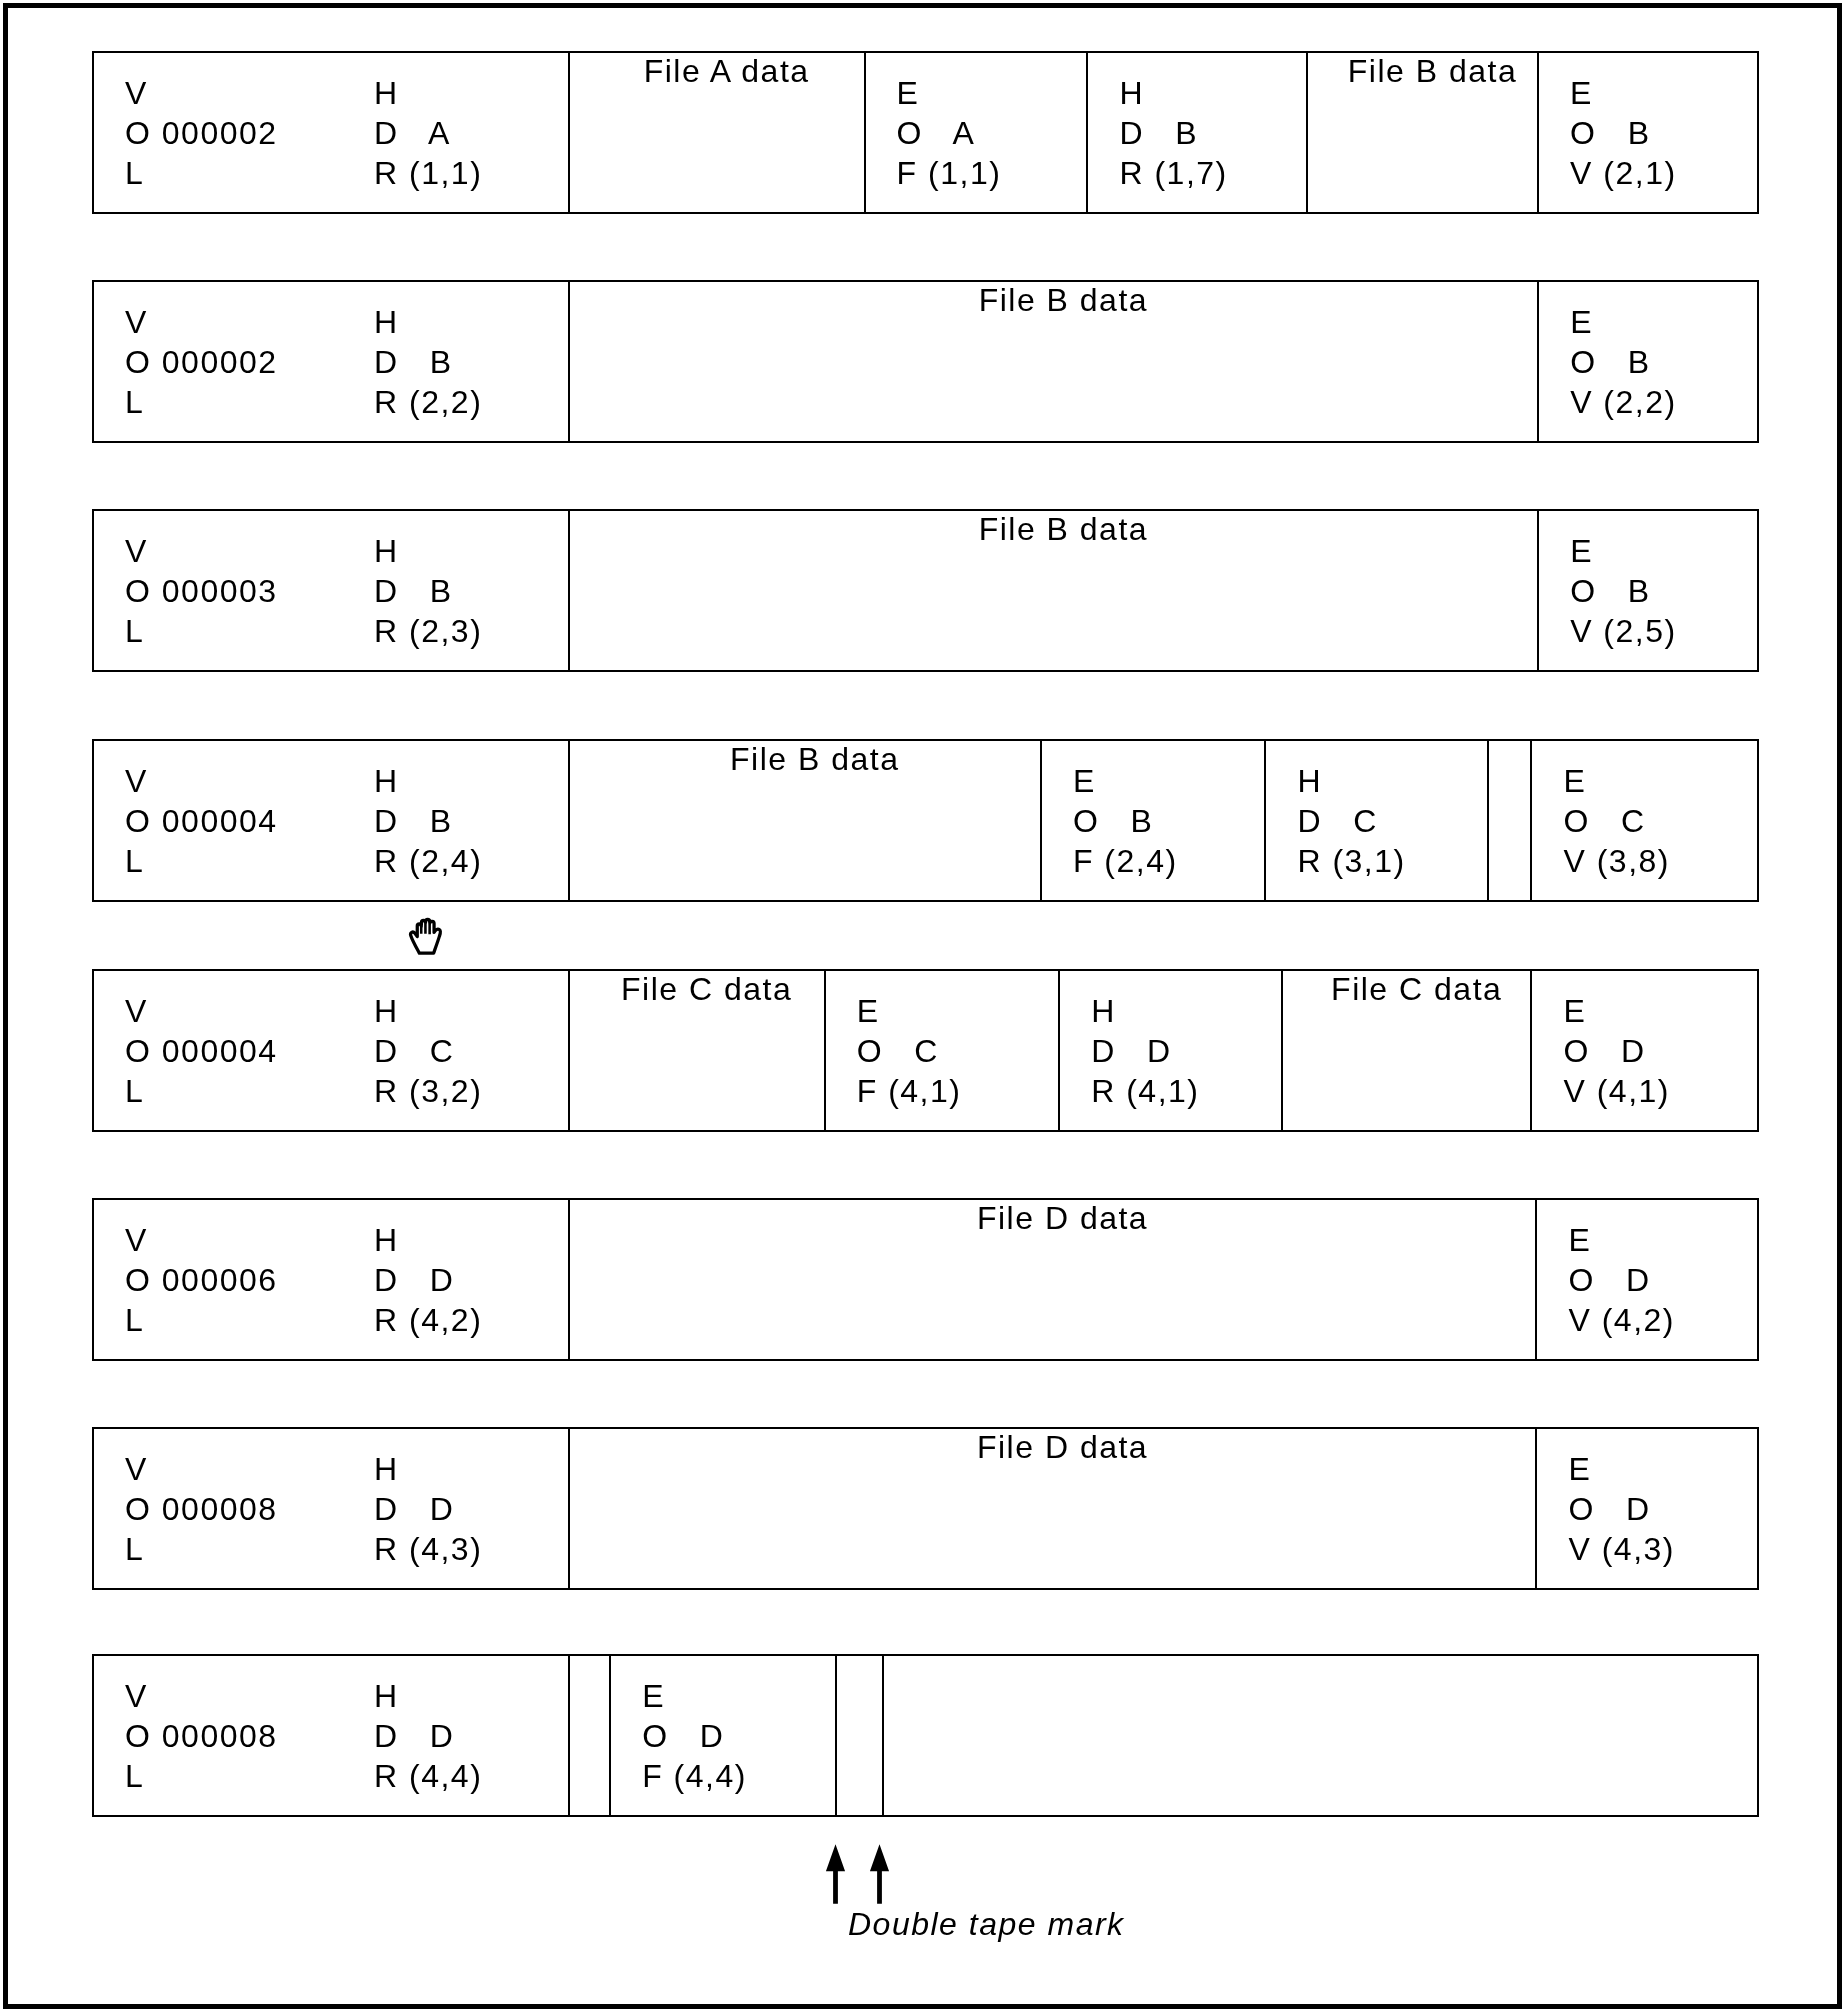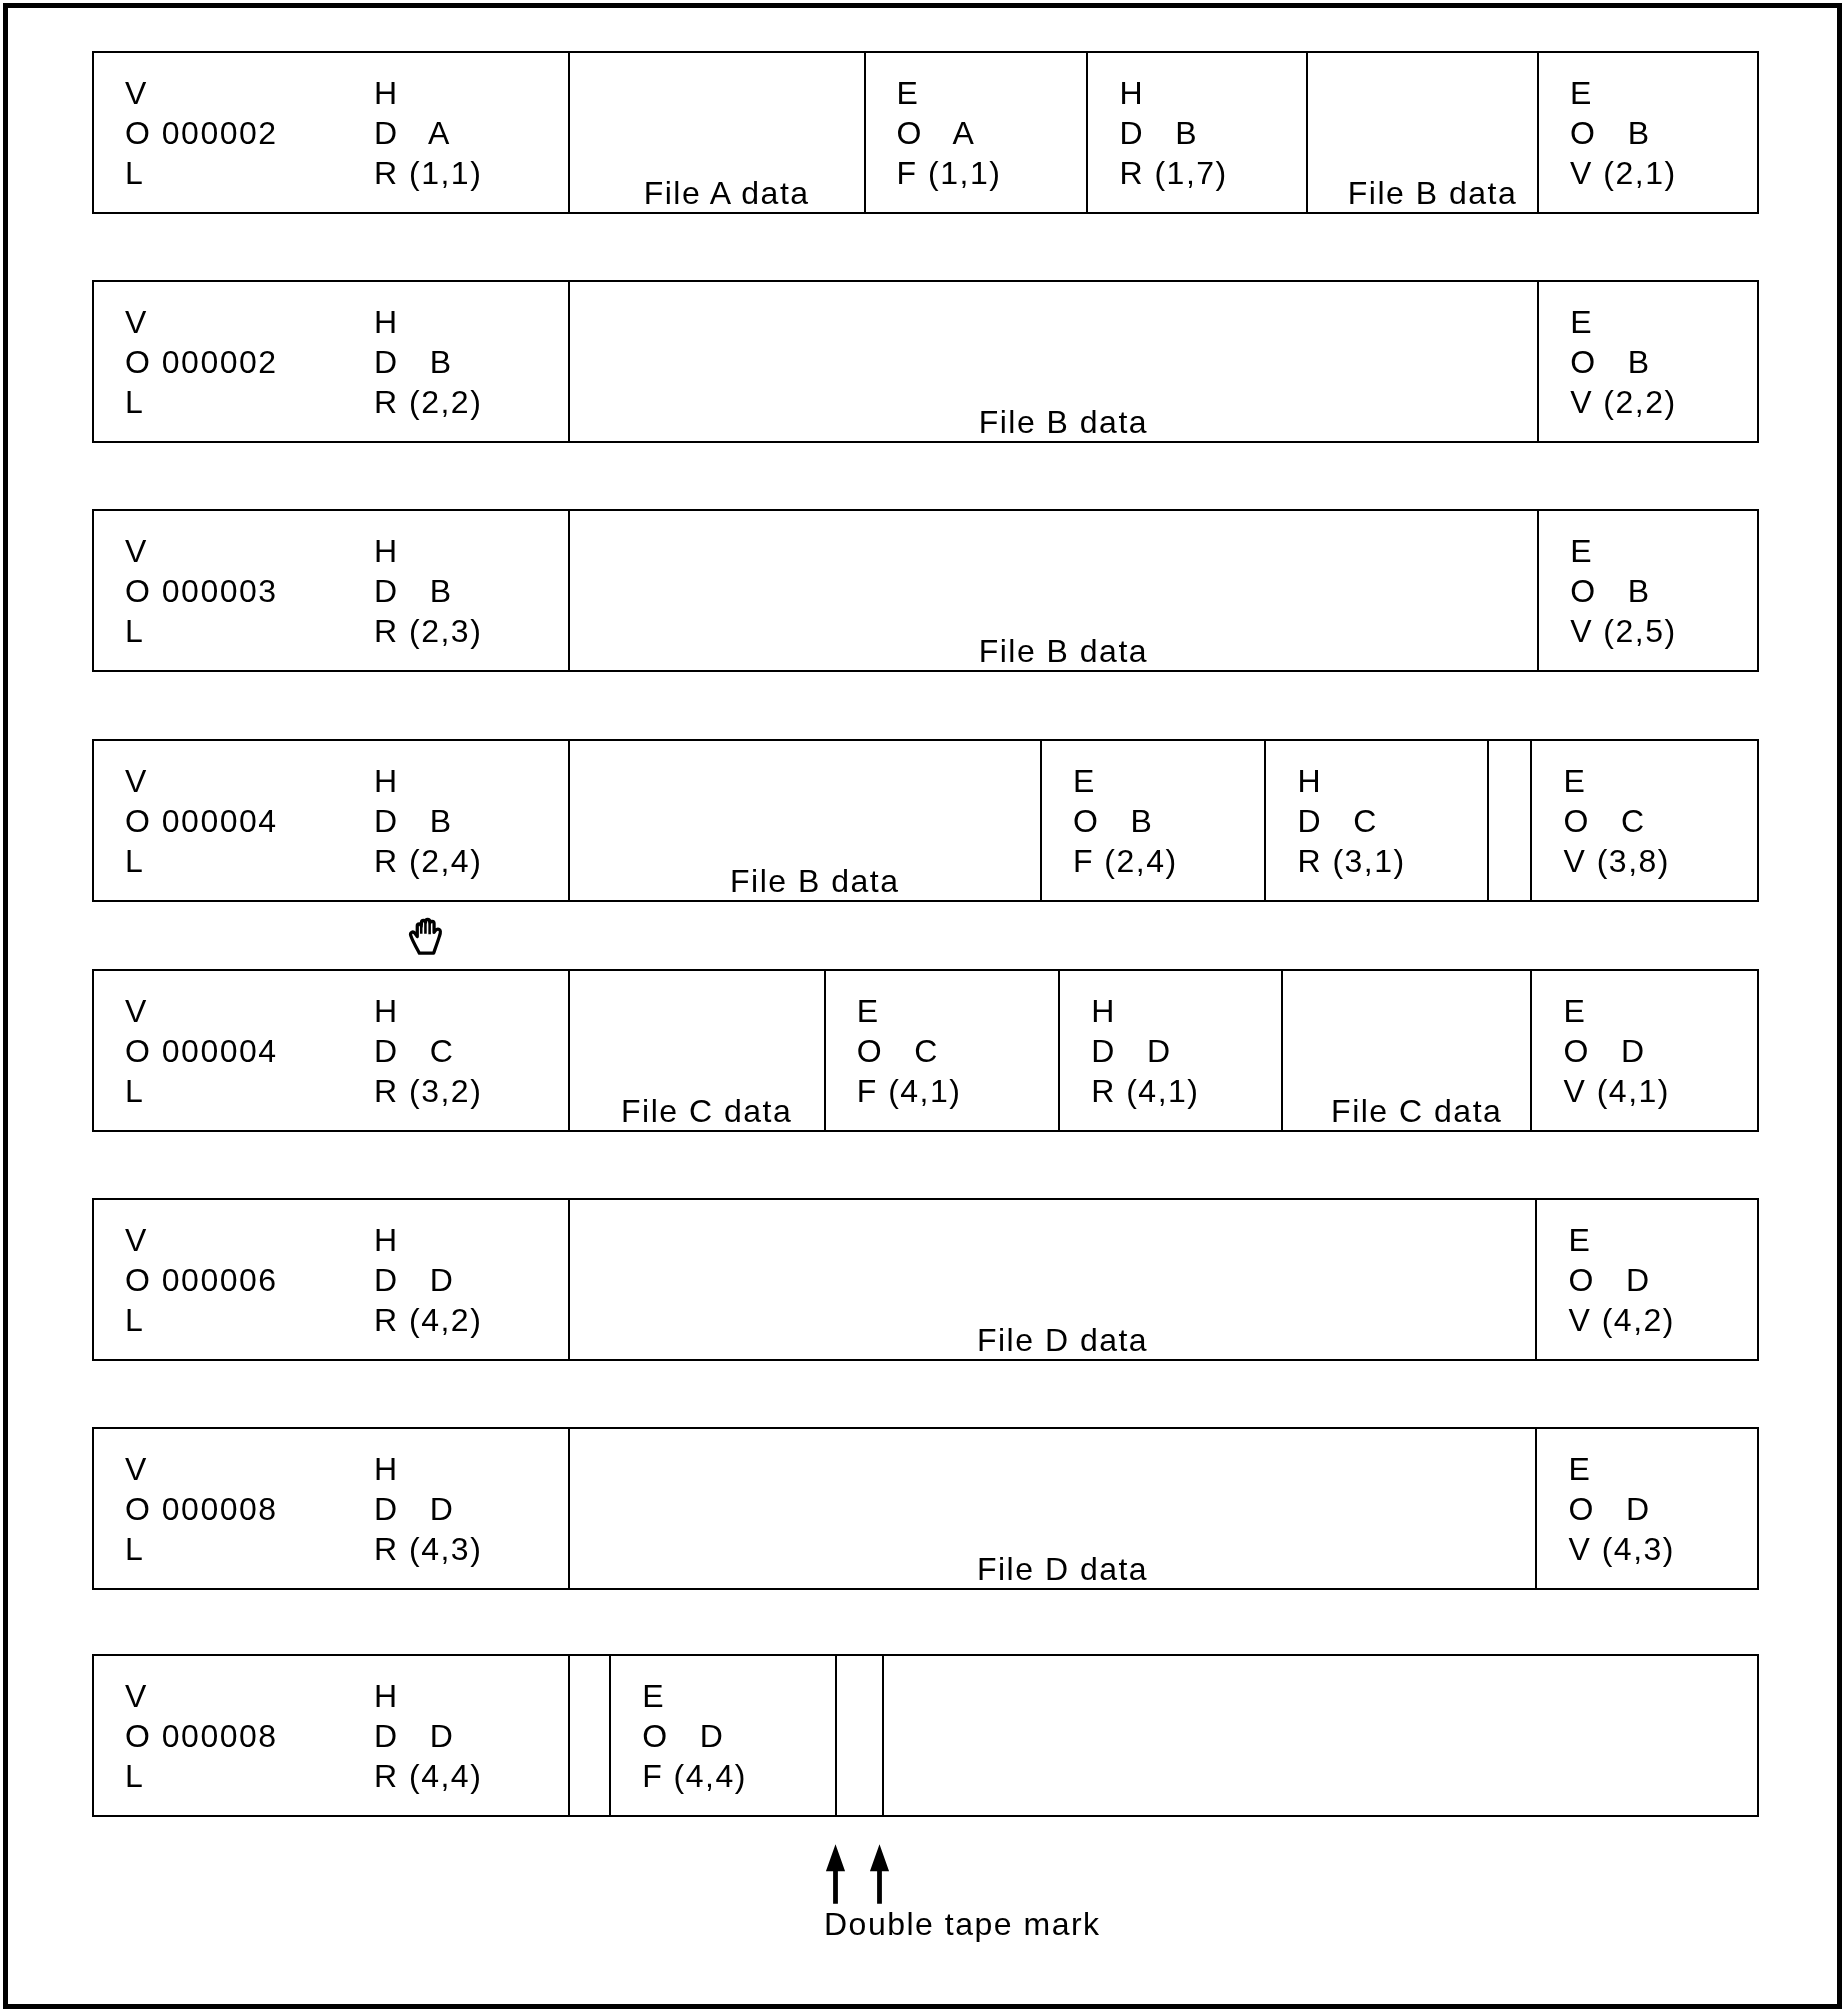--- a/index.html
+++ b/index.html
@@ -16,28 +16,28 @@
   .tape-row:nth-child(4){top:688px}
   .tape-row:nth-child(5){top:918px}
   .tape-row:nth-child(6){top:1147px}
   .tape-row:nth-child(7){top:1376px}
   .tape-row:nth-child(8){top:1603px}
   .cell{box-sizing:border-box;height:100%;}
   .cell:not(:last-child){border-right:2.9px solid #000;}
   .cell-labels{display:flex;align-items:center;padding-left:31px;}
   .cell-labels.two .block:first-child{width:249px;}
   .line{font-size:32px;line-height:40px;letter-spacing:1.5px;white-space:pre;}
-  .cell-data{display:flex;align-items:flex-end;justify-content:center;padding-left:20px;}
+  .cell-data{display:flex;align-items:flex-start;justify-content:center;padding-left:20px;}
   .data-label{font-size:32px;letter-spacing:1.5px;white-space:nowrap;}
   .hand-cursor{position:absolute;left:400px;top:903px;width:56px;height:56px;}
   .dtm-arrow{position:absolute;top:1844px;width:23px;height:60px;}
   .dtm-arrow.a1{left:824px;}
   .dtm-arrow.a2{left:868px;}
-  .dtm-label{position:absolute;left:824px;top:1906px;font-size:32px;
-             letter-spacing:1.5px;white-space:nowrap;}
+  .dtm-label{position:absolute;left:848px;top:1906px;font-size:32px;
+             letter-spacing:1.5px;white-space:nowrap;font-style:italic;}
 </style>
 </head>
 <body>
 
 <div class="diagram">
   <div class="frame"></div>
 
   <div id="tape-area">
       <div class="tape-row">
         <div class="cell cell-labels two" style="width: 28.6%;">

